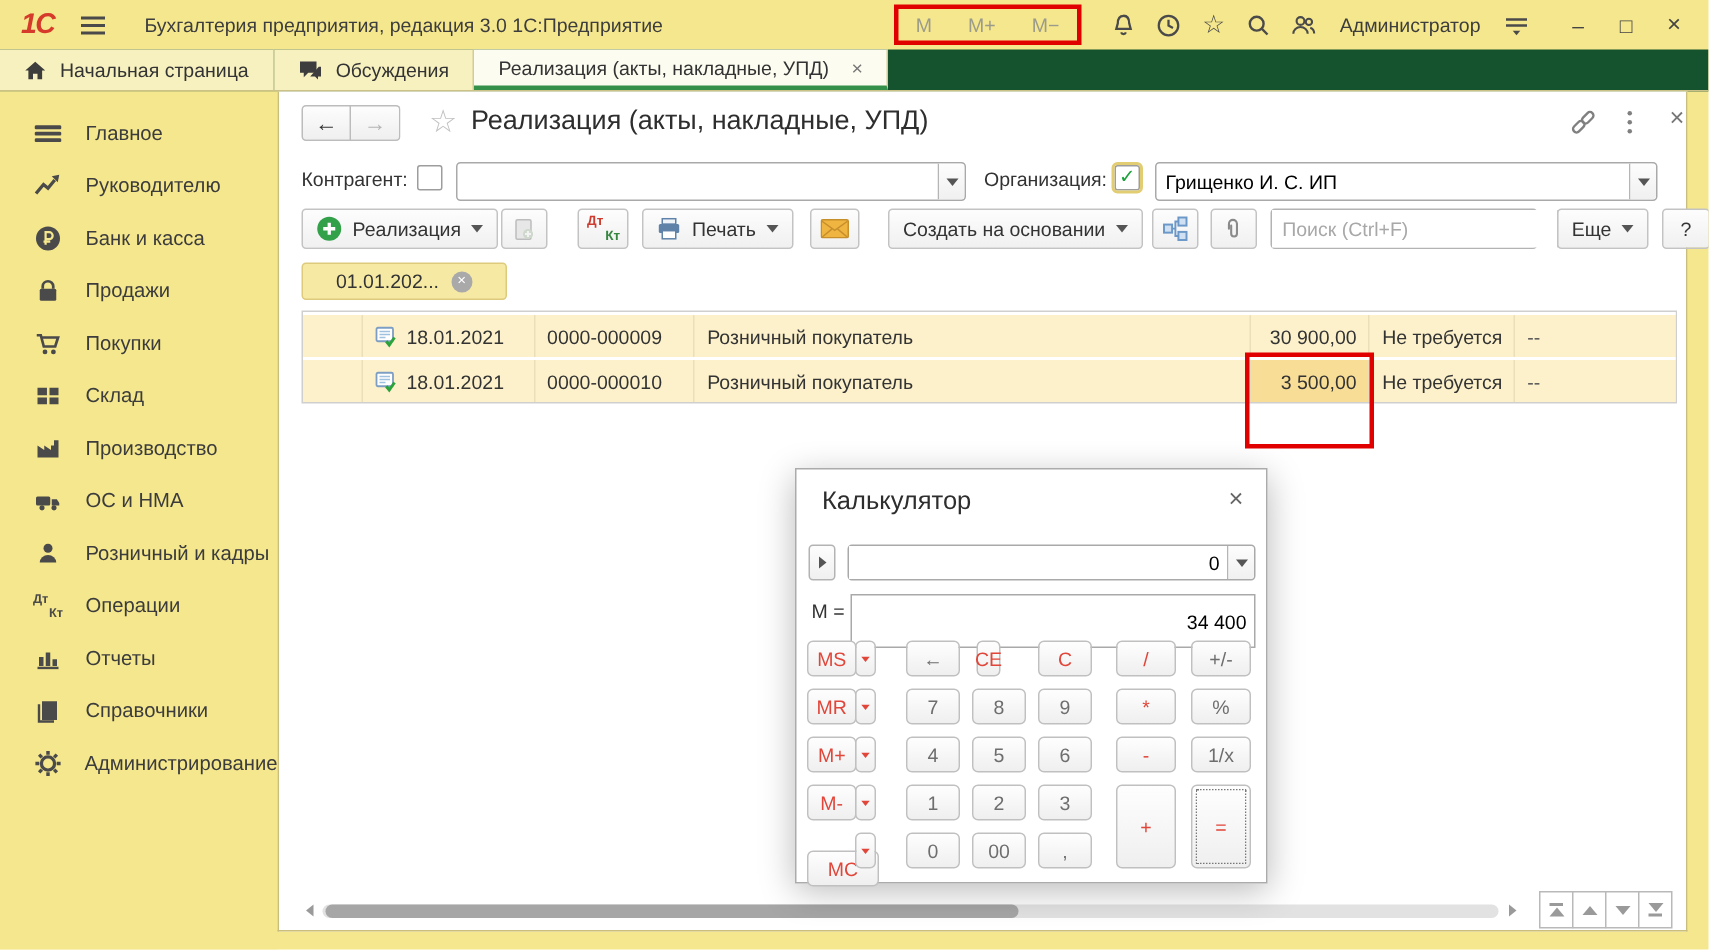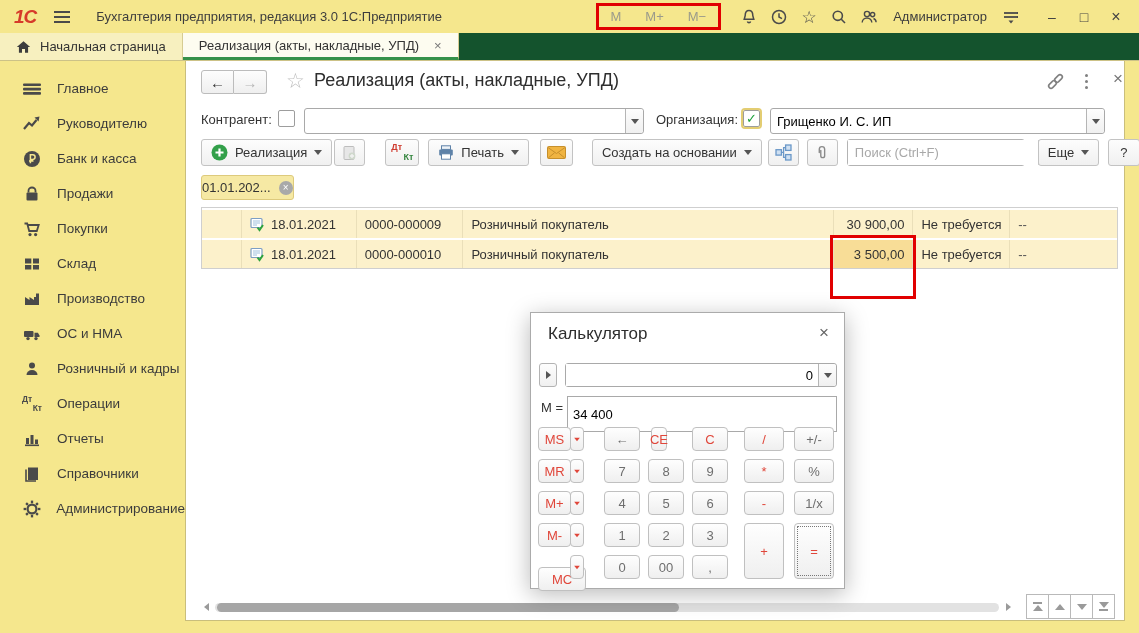--- a/index.html
+++ b/index.html
@@ -57,21 +57,21 @@
 .btn{height:27px;border:1px solid #c3c3c3;border-radius:3px;background:linear-gradient(#fdfdfd,#f0f0f0);display:inline-flex;align-items:center;gap:7px;padding:0 9px;cursor:pointer;color:#333;white-space:nowrap;flex:none}
 .dtkt-btn{position:relative;width:22px;height:19px}
 .dtkt-btn i{position:absolute;font-style:normal;font-size:9px;font-weight:bold;line-height:1}
 .dtkt-btn .a{left:0;top:0;color:#cf3b2f}.dtkt-btn .b{right:0;bottom:0;color:#35863f}
 .search{height:27px;width:178px;border:1px solid #b3b3b3;border-radius:3px;display:flex;background:#fff;flex:none}
 .search input{flex:1;border:none;outline:none;font:inherit;padding:0 7px;color:#333}
 .search input::placeholder{color:#a8a8a8}
 .sclear{width:20px;display:flex;align-items:center;justify-content:center;color:#888;border-left:1px solid #d0d0d0;cursor:pointer}
 
 .chiprow{position:absolute;left:15px;top:114px}
-.chip{display:inline-flex;align-items:center;gap:8px;background:#f6e9a4;border:1px solid #ddca7d;border-radius:3px;height:25px;padding:0 0;color:#333;cursor:pointer}
+.chip{display:inline-flex;align-items:center;gap:8px;background:#f6e9a4;border:1px solid #ddca7d;border-radius:3px;height:25px;padding:0 22px;color:#333;cursor:pointer}
 .chip-x{width:14px;height:14px;border-radius:50%;background:#a9a9a9;color:#fff;font-size:10px;display:flex;align-items:center;justify-content:center}
 
 .tbl{position:absolute;left:15px;top:146px;width:917px;border:1px solid #cfcfcf}
 .trh{display:flex;background:#f3f3f3;height:30px}
 .trh .td{border-right:1px solid #dcdcdc;color:#4a4a4a;display:flex;align-items:center;padding:0 8px}
 .tr{display:flex;height:30px;background:#fcf1cb;border-top:2px solid #fff}
 .tr .td{border-right:1px solid #eadfb9;display:flex;align-items:center;padding:0 8px;overflow:hidden;white-space:nowrap}
 .td.c-att{width:40px;justify-content:center}
 .td.c-date{width:115px;gap:6px}
 .td.c-num{width:107px}
@@ -96,21 +96,21 @@
 
 .hl-sum{position:absolute;left:830px;top:235px;width:86px;height:64px;border:3px solid #e10000;pointer-events:none;z-index:40}
 
 .calc{position:absolute;left:530px;top:312px;width:315px;height:277px;background:#fff;border:1px solid #ababab;box-shadow:0 5px 22px rgba(0,0,0,.28);z-index:50}
 .calc-title{position:absolute;left:17px;top:11px;font-size:17px;color:#2e2e2e}
 .calc-close{position:absolute;right:15px;top:10px;font-size:17px;color:#666;cursor:pointer}
 .paste-btn{position:absolute;left:8px;top:50px;width:18px;height:24px;border:1px solid #b3b3b3;border-radius:3px;background:linear-gradient(#fdfdfd,#f0f0f0);display:flex;align-items:center;justify-content:center;cursor:pointer}
 .disp{position:absolute;left:34px;top:50px;width:272px;height:24px;border:1px solid #a9a9a9;border-radius:3px;display:flex;background:#fff}
 .disp input{flex:1;border:none;outline:none;font:inherit;text-align:right;padding:0 5px}
 .mem-lb{position:absolute;left:10px;top:87px;color:#333}
-.mem-in{position:absolute;left:36px;top:83px;width:270px;height:36px;border:1px solid #a9a9a9;text-align:left;padding:0 5px;font:inherit;outline:none}
+.mem-in{position:absolute;left:36px;top:83px;width:270px;height:36px;border:1px solid #a9a9a9;text-align:right;padding:0 5px;font:inherit;outline:none}
 .keypad{position:absolute;left:7px;top:114px;width:296px;height:152px}
 .ck{position:absolute;height:24px;border:1px solid #c0c0c0;border-radius:4px;background:linear-gradient(#fefefe,#efefef);display:flex;align-items:center;justify-content:center;font-size:13px;color:#6e6e6e;cursor:pointer}
 .ck.red{color:#e0463a}
 .ck.eq{outline:1px dotted #777;outline-offset:-4px}
 .ck .tri-d{border-top-color:#e0463a;transform:scale(.8)}
 </style>
 </head>
 <body>
 
 <div class="titlebar">
@@ -169,20 +169,27 @@
   <span class="wbtn">□</span>
   <span class="wbtn" style="font-size:16px">×</span>
 </div>
 
 <div class="tabbar">
   <div class="tab">
     <svg width="15" height="14" viewBox="0 0 18 16">
         <path d="M9 1 L17 8 H14.5 V15 H10.8 V10.5 H7.2 V15 H3.5 V8 H1 Z" fill="#3d3d3d"></path>
       </svg>
     <span>Начальная страница</span>
+  </div>
+  <div class="tab">
+    <svg width="16" height="14" viewBox="0 0 16 14">
+        <path d="M1 1 H12 V8.5 H6.5 L3.5 11.5 V8.5 H1 Z" fill="#3d3d3d"></path>
+        <path d="M13.5 4.5 H15 V11 H13 V13 L11 11 H7.8" fill="#3d3d3d"></path>
+      </svg>
+    <span>Обсуждения</span>
   </div>
   <div class="tab active">
     <span>Реализация (акты, накладные, УПД)</span>
     <span class="tclose">×</span>
   </div>
 </div>
 
 <div class="sidebar">
   <div class="snav">
     <span class="sic">

